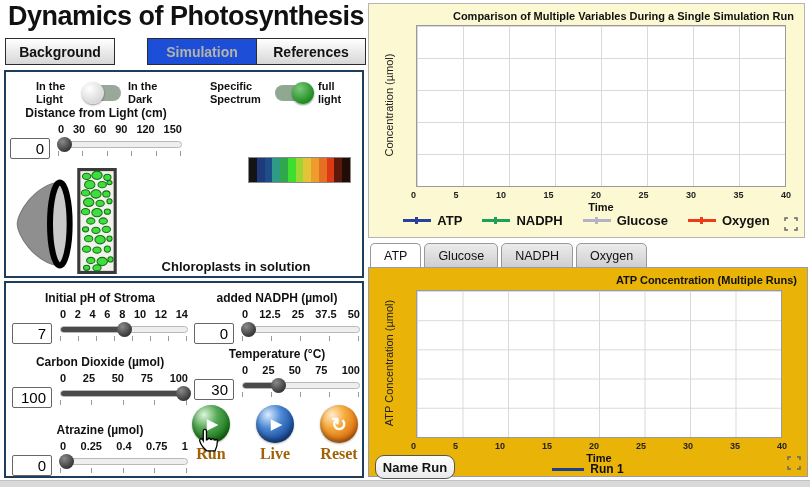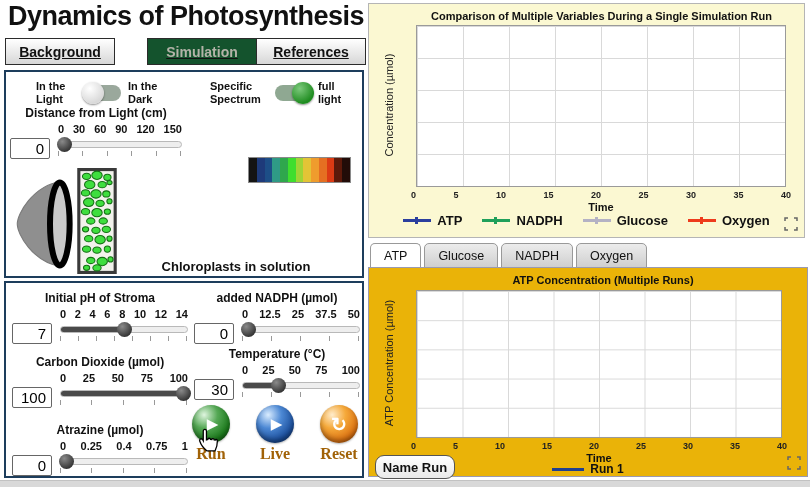--- a/index.html
+++ b/index.html
@@ -3,25 +3,25 @@
 <meta charset="utf-8">
 <style>
   * { margin:0; padding:0; box-sizing:border-box; }
   html,body { width:810px; height:489px; overflow:hidden; background:#fff;
     font-family:"Liberation Sans", sans-serif; color:#111; }
   body { position:relative; }
 
   
   .app-title { position:absolute; left:8px; top:1px; font-size:27px; font-weight:bold; letter-spacing:-0.5px; }
 
-  .nav-tabs { position:absolute; left:5px; top:38px; width:361px; height:27px; display:flex;text-decoration:underline; }
+  .nav-tabs { position:absolute; left:5px; top:38px; width:361px; height:27px; display:flex; }
   .nav-tab { flex:1; border:1px solid #2b2b2b; margin-left:-1px; display:flex; align-items:center; justify-content:center;
     font-size:14px; font-weight:bold; background:linear-gradient(#ffffff,#d7d7d7); cursor:pointer; }
   .nav-tab:first-child { margin-left:0; }
-  .nav-tab.active { background:#14532d; color:#b3b3a8;margin-left:32px; }
+  .nav-tab.active { background:#1d4ed8; color:#b3b3a8;margin-left:32px; }
 
   .cpanel { position:absolute; border:2px solid #1d3d5c; background:#fff; }
   #panel-light { left:4px; top:70px;  width:360px; height:208px; }
   #panel-inputs{ left:4px; top:281px; width:360px; height:197px; }
 
   .toggle-group { position:absolute; display:flex; align-items:center; gap:7px; }
   .toggle-label { font-size:11px; font-weight:bold; line-height:1.15; }
   .switch { width:36px; height:16px; border-radius:9px; background:#9aa89c; position:relative; flex:0 0 auto; cursor:pointer; }
   .knob { position:absolute; top:-3px; width:22px; height:22px; border-radius:50%;
     background:radial-gradient(circle at 35% 30%, #ffffff, #d9d9d9 70%); box-shadow:0 1px 2px rgba(0,0,0,.45); }
@@ -60,21 +60,21 @@
   .play { font-size:15px; padding-left:3px; }
   .refresh { font-size:19px; font-weight:bold; }
   .btn-label { font-family:"Liberation Serif", serif; font-weight:bold; font-size:16px; color:#a16207; }
   #hand-cursor { position:absolute; left:2px; top:22px; z-index:5; }
 
   
   .chart-panel { position:absolute; }
   #panel-multi { left:368px; top:3px; width:437px; height:235px; background:#fbf8d2; border:1px solid #b5b5b5; }
   #panel-runs  { left:368px; top:267px; width:440px; height:210px; background:#eab308; border:1px solid #9a9ab0; }
 
-  .ctitle { position:absolute; left:40px; right:10px; text-align:center; font-size:11px; font-weight:bold; top:6px; }
+  .ctitle { position:absolute; left:40px; right:10px; text-align:right; font-size:11px; font-weight:bold; top:6px; }
   .plot { position:absolute; background:#fff; border:1px solid #9a9a9a;
     background-image:linear-gradient(to right,#d9d9d9 1px,transparent 1px),linear-gradient(to bottom,#d9d9d9 1px,transparent 1px);
     background-size:12.5% 20%; }
   #plot-multi { left:47px; top:21px; width:370px; height:162px; }
   #plot-runs  { left:47px; top:22px; width:366px; height:148px; }
   .ylab { position:absolute; width:200px; text-align:center; font-size:11px; transform:rotate(-90deg); color:#222; }
   #ylab-multi { left:-80px; top:95px; }
   #ylab-runs  { left:-80px; top:89px; }
   .xticks { position:absolute; display:flex; justify-content:space-between; font-size:9px; font-weight:bold; color:#222; }
   #xticks-multi { left:42px; width:380px; top:186px; }

